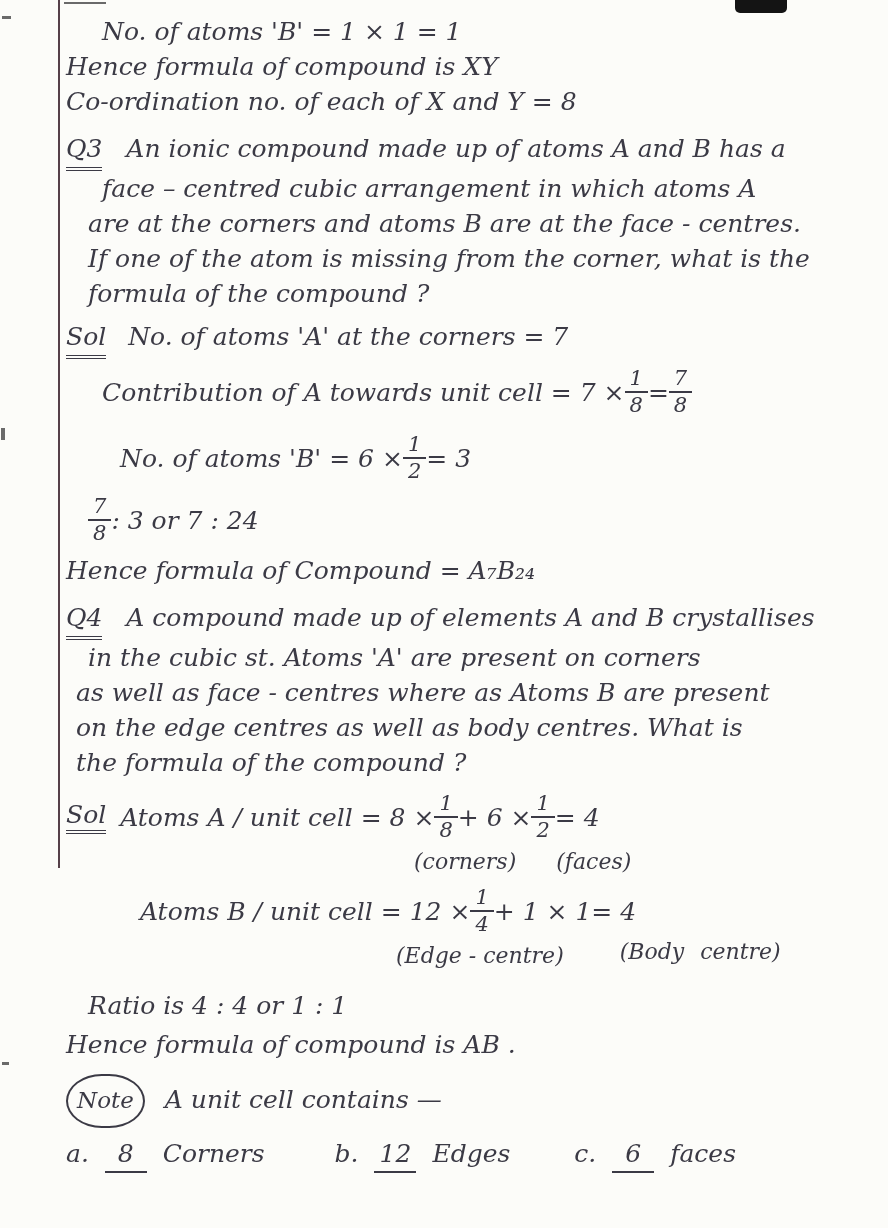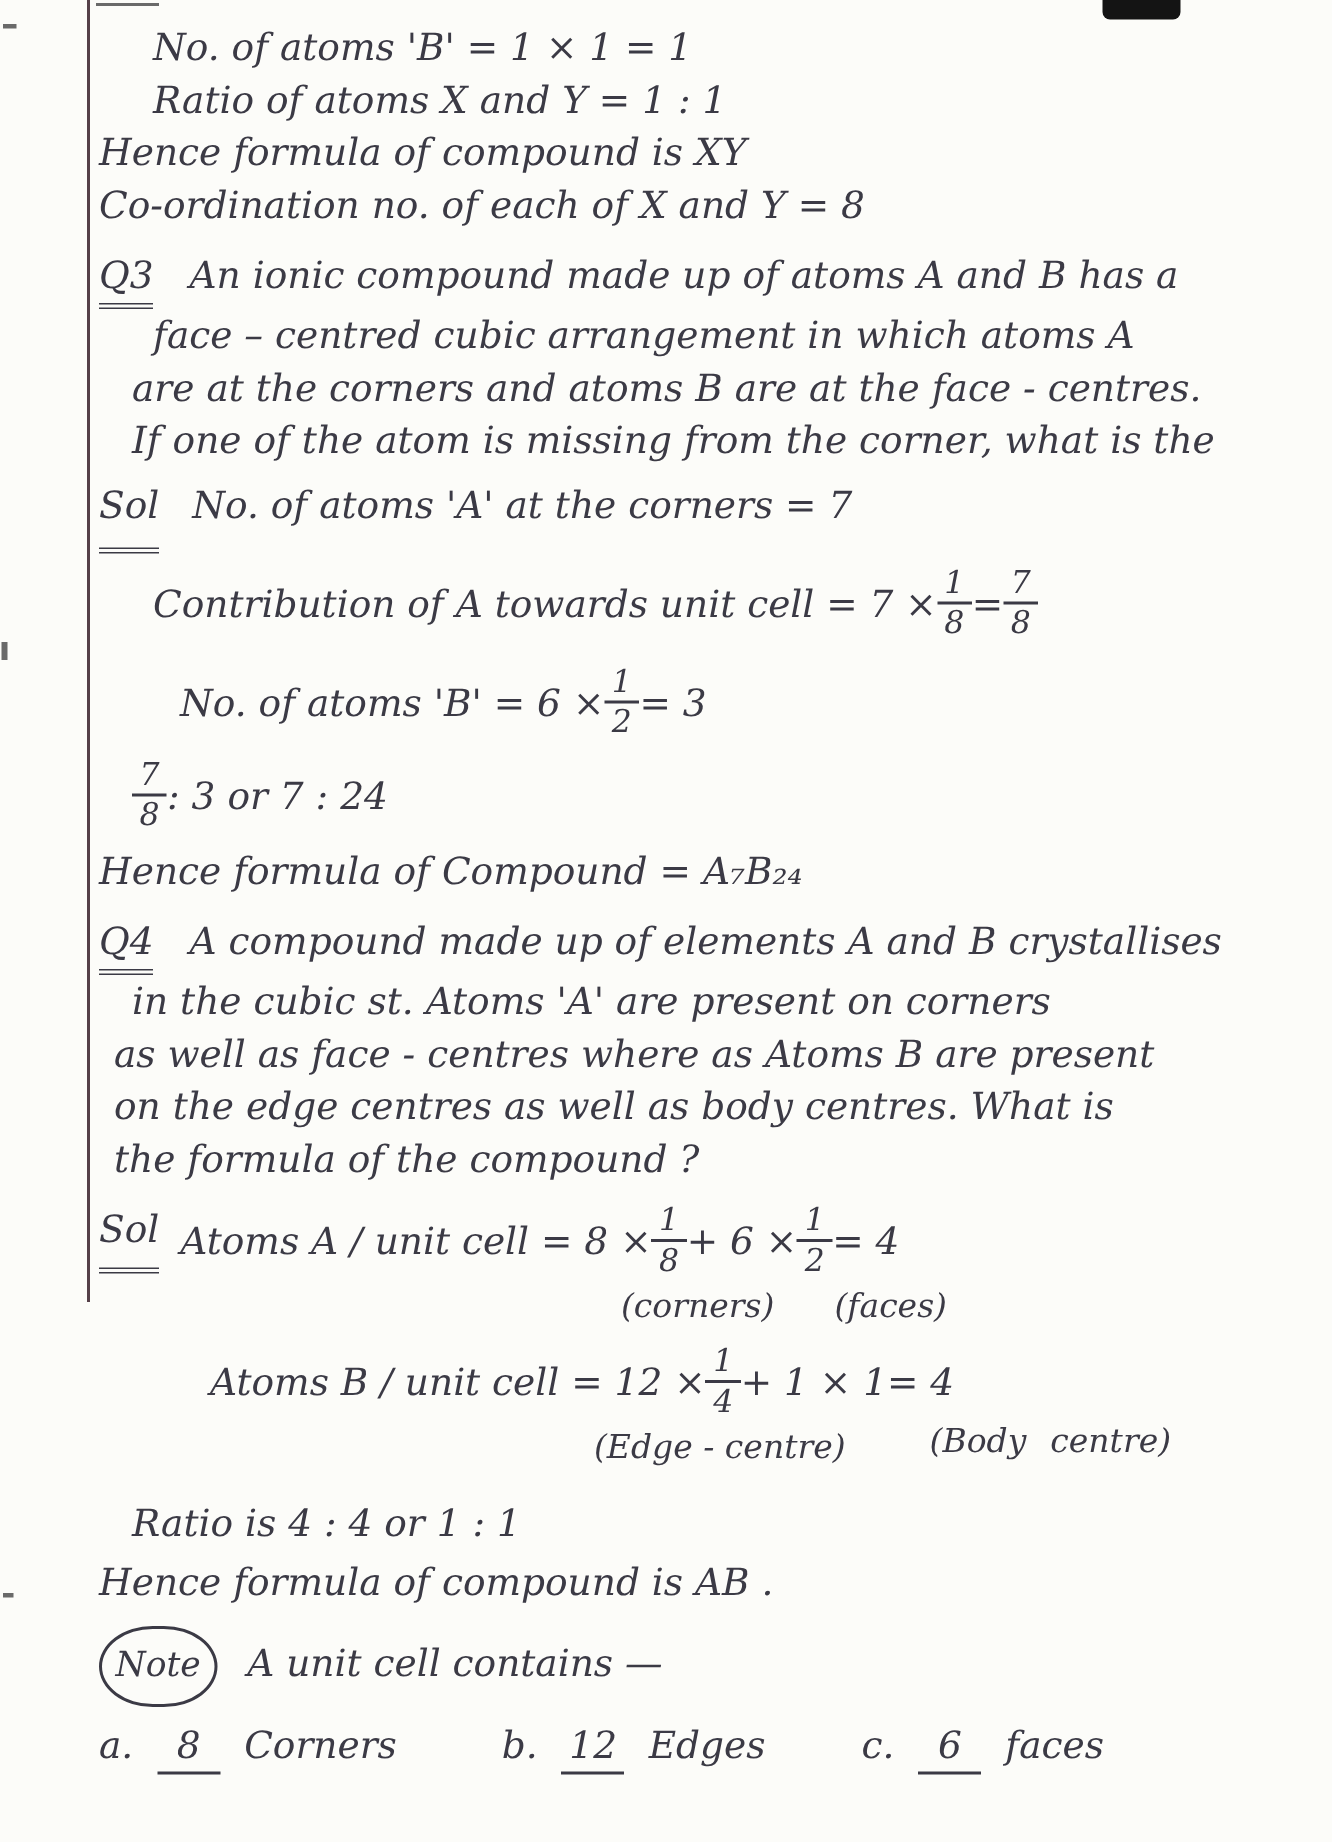--- a/index.html
+++ b/index.html
@@ -57,21 +57,21 @@
   }
   .frac .num { padding: 0 5px 1px; border-bottom: 2px solid #3b3a45; }
   .frac .den { padding-top: 1px; }
 
   .qlabel {
     display: inline-block; margin-right: 16px;
     border-bottom: 4px double #3b3a45; padding-bottom: 1px;
   }
   .sol-label {
     display: inline-block; margin-right: 14px;
-    border-bottom: 4px double #3b3a45; padding-bottom: 11px;
+    border-bottom: 4px double #3b3a45; padding-bottom: 1px;
   }
   .note-bubble {
     display: inline-block;
     border: 2px solid #3b3a45;
     border-radius: 50% / 55%;
     padding: 2px 9px 4px;
     margin-right: 12px;
     font-size: 23px;
   }
   .labels-row { display: flex; font-size: 22px; line-height: 32px; white-space: nowrap; }
@@ -98,31 +98,31 @@
   <div class="margin-line"></div>
   <div class="scan-artifact"></div>
   <div class="edge-mark em1"></div>
   <div class="edge-mark em2"></div>
   <div class="edge-mark em3"></div>
   <div class="edge-mark em4"></div>
 
   <div class="content">
 
     <div class="line ind2">No. of atoms 'B'  =  1 × 1  = 1</div>
-    <div class="line ind2">Ratio of atoms X and Y  =  1 : 1</div>
     <div class="line">Hence formula of compound is XY</div>
     <div class="line">Co-ordination no. of each of X and Y = 8</div>
 
     <div class="line mtq">
       <span class="qlabel">Q3</span>
       <span>An ionic compound made up of atoms A and B has a</span>
     </div>
     <div class="line ind2">face – centred cubic arrangement in which atoms A</div>
     <div class="line ind1">are at the corners and atoms B are at the face - centres.</div>
     <div class="line ind1">If one of the atom is missing from the corner, what is the</div>
+    <div class="line ind1">formula of the compound ?</div>
 
     <div class="line mts">
       <span class="sol-label">Sol</span>
       <span>No. of atoms 'A' at the corners = 7</span>
     </div>
 
     <div class="eq ind2 mtx">
       <span>Contribution of A towards unit cell  =  7 ×</span>
       <span class="frac">
         <span class="num">1</span>

